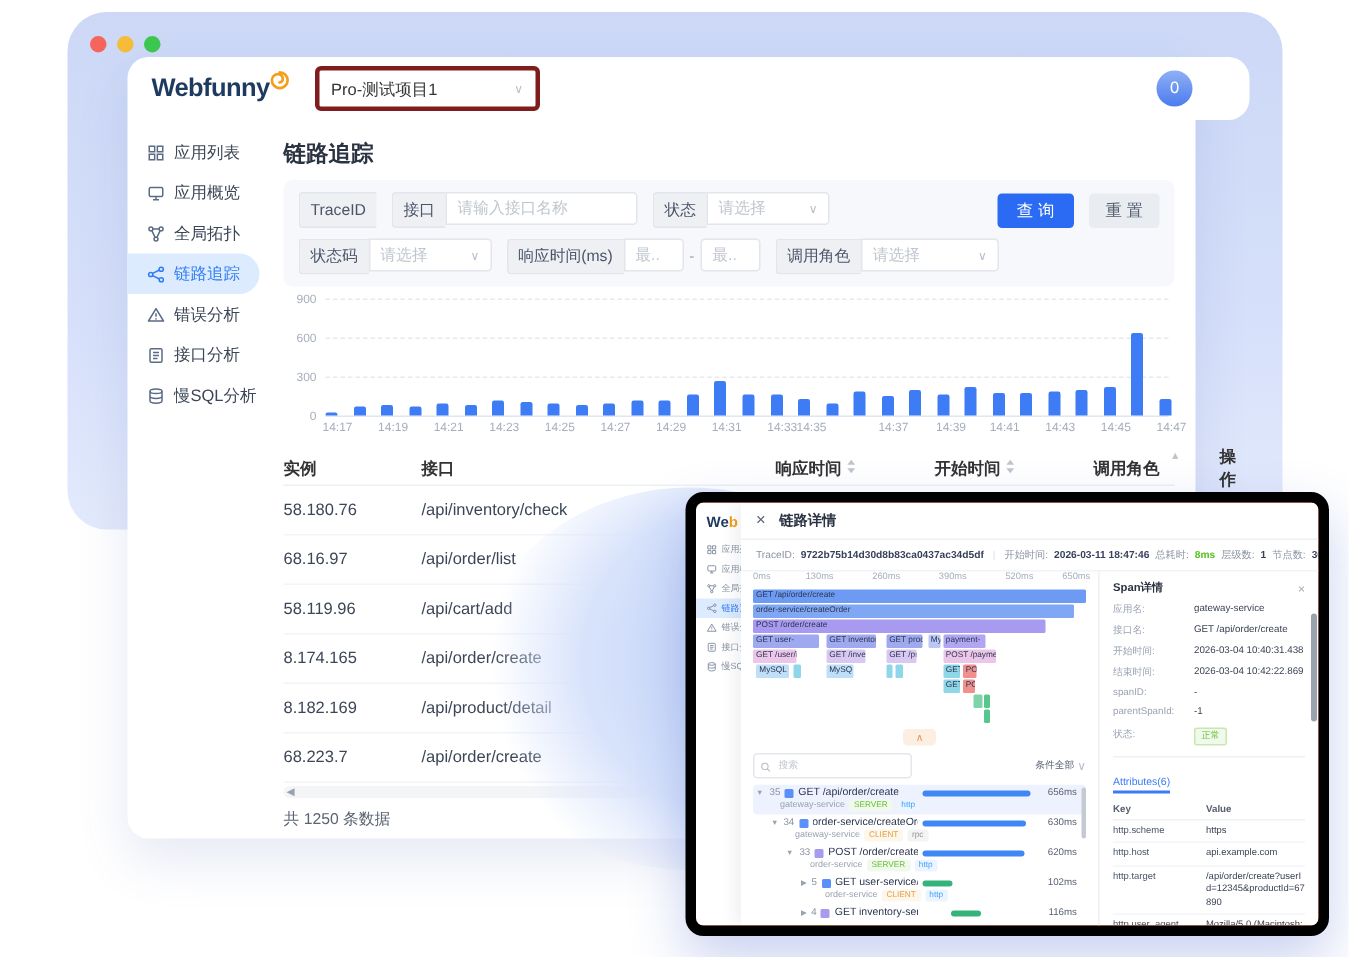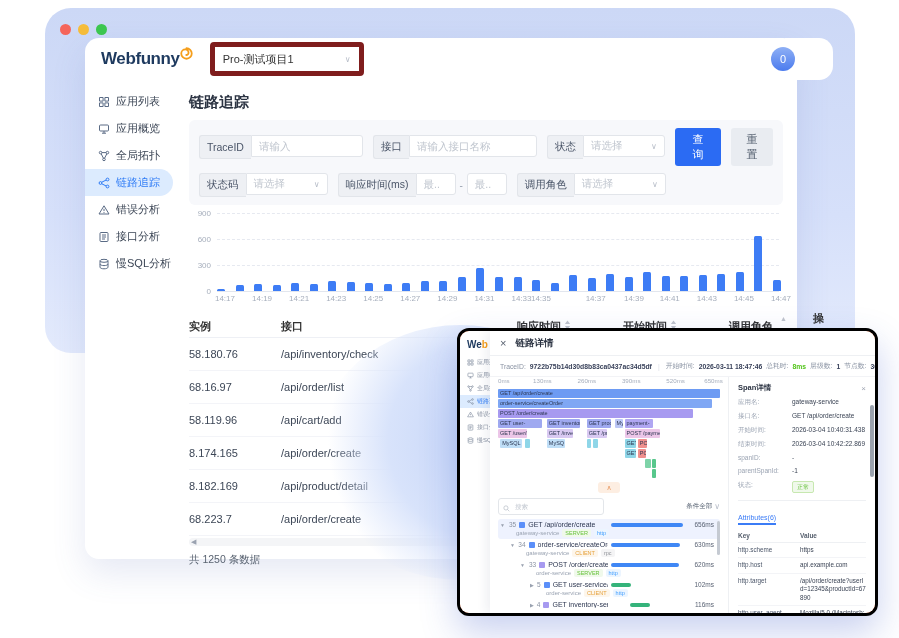--- a/index.html
+++ b/index.html
@@ -13,21 +13,21 @@
   .lights{position:absolute;left:60px;top:24px;display:flex;gap:7px;z-index:2;}
   .light{width:11px;height:11px;border-radius:50%;}
   
   .main-window{position:absolute;left:85px;top:38px;width:712px;height:521px;background:#fff;
                border-radius:14px;box-shadow:0 14px 34px rgba(80,100,180,.14);z-index:2;}
   .header-notch{position:absolute;left:700px;top:0;width:48px;height:42px;background:#fff;border-radius:0 14px 14px 0;}
   .app-header{position:relative;height:42px;display:flex;align-items:center;padding:0 0 0 16px;}
   .logo{display:flex;align-items:flex-start;}
   .logo-text{font-size:17px;font-weight:bold;color:#1e3a5f;letter-spacing:-.4px;}
   .logo-swirl{margin:-3px 0 0 -1px;}
-  .project-select{margin-left:16px;width:128px;height:24px;border:5px solid #7f1d1d;border-radius:4px;
+  .project-select{margin-left:16px;width:128px;height:24px;border:3px solid #7f1d1d;border-radius:4px;
                   display:flex;align-items:center;justify-content:space-between;padding:0 8px;font-size:11px;color:#333;background:#fff;}
   .chev{color:#b8bec9;font-size:8px;}
   .user-badge{position:absolute;left:686px;top:9px;width:24px;height:24px;border-radius:50%;color:#fff;
               font-size:11px;display:flex;align-items:center;justify-content:center;
               background:linear-gradient(180deg,#8fb0f5,#4b7bee);}
   .win-body{display:flex;height:479px;}
   
   .sidebar{width:88px;flex:0 0 88px;padding-top:8px;}
   .side-item{height:27px;display:flex;align-items:center;gap:6px;padding-left:13px;font-size:11px;color:#3c4656;cursor:default;}
   .side-item .side-icon{width:12px;height:12px;color:#5a6b85;display:inline-flex;}
@@ -73,21 +73,21 @@
          border-bottom:1px solid #eef0f5;font-size:11px;font-weight:bold;color:#333;}
   .thead .th{display:flex;align-items:center;gap:3px;}
   .trow{display:grid;grid-template-columns:92px 236px 106px 106px 84px 1fr;height:32px;align-items:center;
         border-bottom:1px solid #f3f4f8;font-size:11px;color:#3c4656;}
   .v-arrow{position:absolute;right:-4px;top:4px;font-size:7px;color:#c0c4cc;}
   .hscroll{margin-top:2px;height:8px;background:#f4f5f7;border-radius:4px;position:relative;display:flex;align-items:center;}
   .hs-arrow{font-size:7px;color:#9aa2b0;padding-left:2px;}
   .hs-thumb{position:absolute;left:58%;width:62px;height:8px;border-radius:4px;background:#cdd2da;}
   .table-footer{margin-top:7px;font-size:10.5px;color:#5a6472;}
   
-  .modal{position:absolute;left:457px;top:328px;width:415px;height:282px;background:#c2410c;border:3px solid #000000;
+  .modal{position:absolute;left:457px;top:328px;width:415px;height:282px;background:#c2410c;border:7px solid #000000;
          border-radius:12px;box-shadow:0 16px 36px rgba(60,90,200,.28);z-index:5;overflow:hidden;}
   .mini-strip{position:absolute;left:0;top:0;width:30px;height:100%;background:#fff;overflow:hidden;}
   .mini-logo{font-size:10px;font-weight:bold;color:#1e3a5f;padding:8px 0 6px 7px;}
   .mini-logo b{color:#f59e1b;}
   .mini-item{height:13px;display:flex;align-items:center;gap:3px;padding-left:7px;font-size:6px;color:#8a93a3;white-space:nowrap;}
   .mini-item .side-icon{width:7px;height:7px;color:#7a8699;flex:0 0 7px;}
   .mini-item .side-icon svg{width:7px;height:7px;}
   .mini-item.active{background:#dcebfe;color:#2f7cf6;}
   .dialog{position:absolute;left:30px;top:0;right:0;bottom:0;background:#fff;box-shadow:-4px 0 10px rgba(30,40,90,.07);}
   .dlg-header{height:24px;display:flex;align-items:center;gap:9px;padding:0 10px;border-bottom:1px solid #eef0f3;}
@@ -246,21 +246,20 @@
       </div>
     <div class="content">
       <div class="title-row">
         <span class="page-title">链路追踪</span>
       </div>
 
       <div class="filter-card">
         <div class="filter-row">
           <div class="fgroup">
             <span class="flabel">TraceID</span>
-            <input class="finput" style="width: 112px;" placeholder="请输入">
           </div>
           <div class="fgroup">
             <span class="flabel">接口</span>
             <input class="finput" style="width: 128px;" placeholder="请输入接口名称">
           </div>
           <div class="fgroup">
             <span class="flabel">状态</span>
             <div class="fselect" style="width:82px">
               <span>请选择</span>
               <span class="chev">∨</span>

